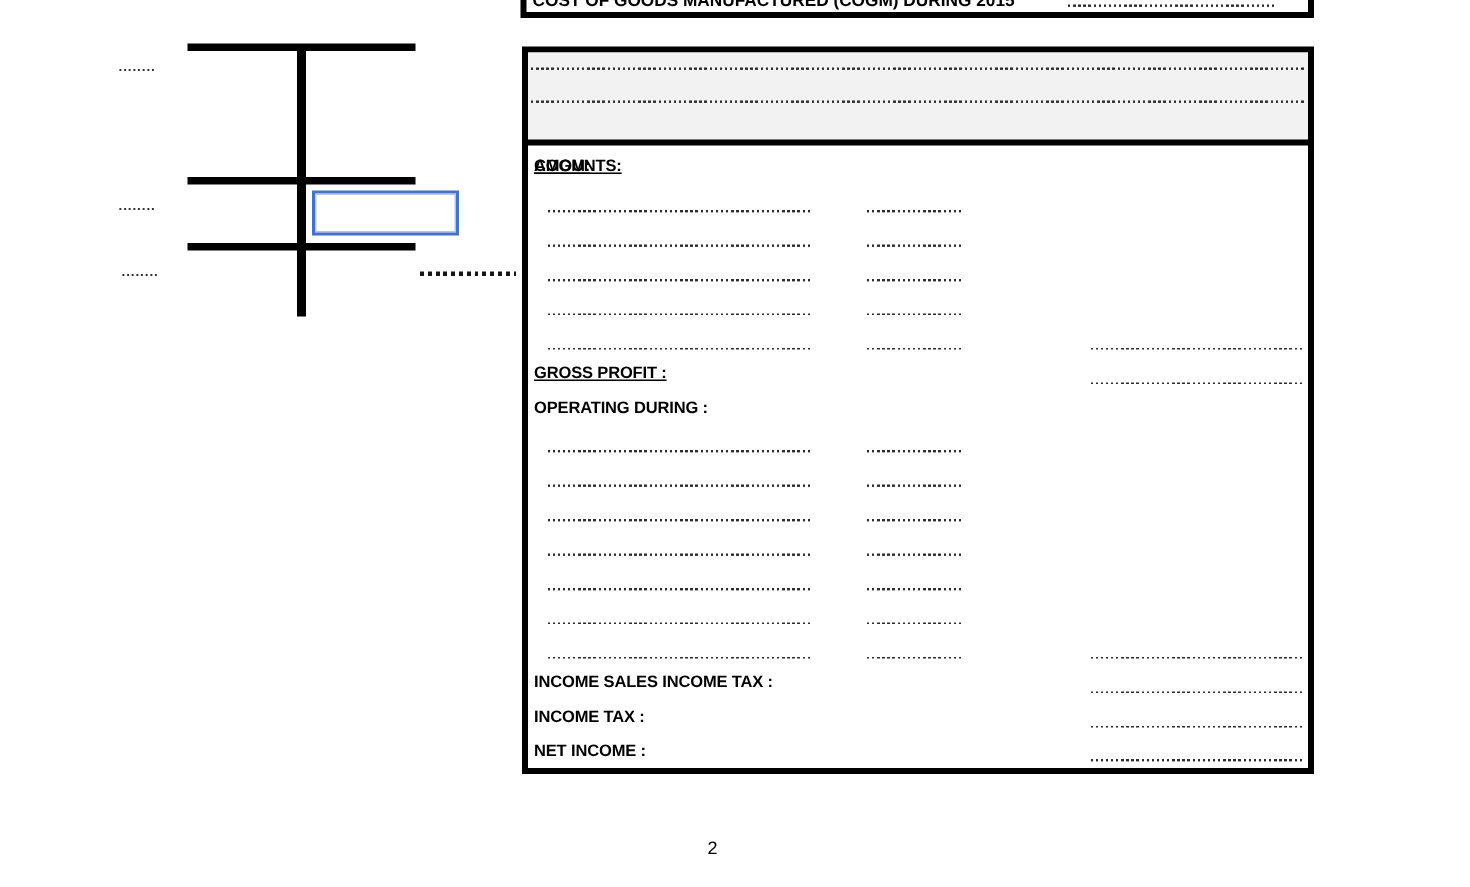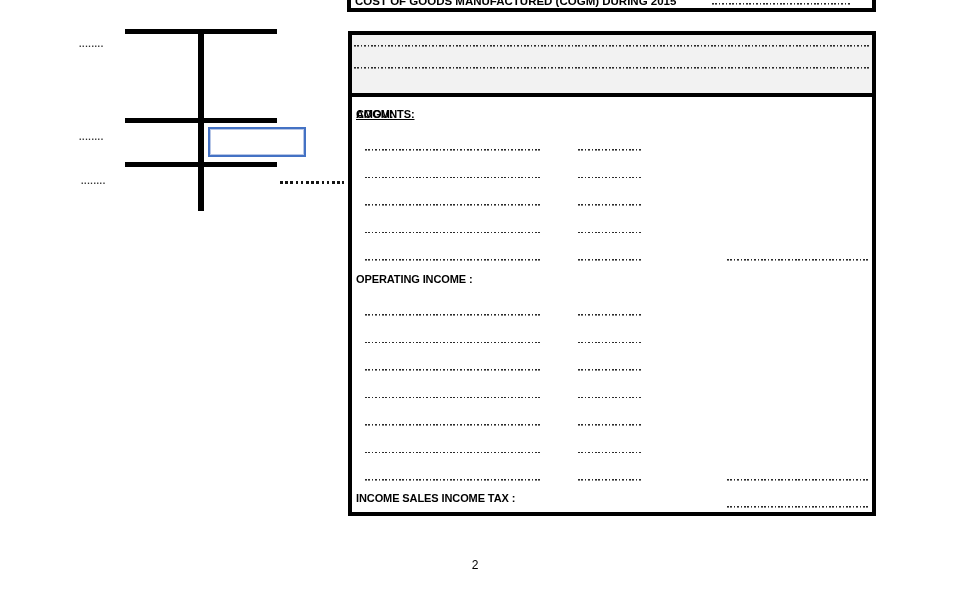--- a/index.html
+++ b/index.html
@@ -107,23 +107,27 @@
       <div class="row">
         <div class="dotline d-left"></div>
         <div class="dotline d-mid"></div>
       </div>
       <div class="row">
         <div class="dotline d-left"></div>
         <div class="dotline d-mid"></div>
         <div class="dotline d-amt"></div>
       </div>
 
+      <div class="row">
+        <span class="lbl u">GROSS PROFIT :</span>
+        <div class="dotline d-amt"></div>
+      </div>
 
       <div class="row">
-        <span class="lbl">OPERATING INCOME :</span>
+        <span class="lbl">OPERATING DURING :</span>
       </div>
 
       <div class="row">
         <div class="dotline d-left"></div>
         <div class="dotline d-mid"></div>
       </div>
       <div class="row">
         <div class="dotline d-left"></div>
         <div class="dotline d-mid"></div>
       </div>
@@ -147,20 +151,28 @@
         <div class="dotline d-left"></div>
         <div class="dotline d-mid"></div>
         <div class="dotline d-amt"></div>
       </div>
 
       <div class="row">
         <span class="lbl">INCOME SALES INCOME TAX :</span>
         <div class="dotline d-amt"></div>
       </div>
 
+      <div class="row">
+        <span class="lbl">INCOME TAX :</span>
+        <div class="dotline d-amt"></div>
+      </div>
 
+      <div class="row">
+        <span class="lbl">NET INCOME :</span>
+        <div class="dotline d-amt"></div>
+      </div>
 
     </div>
   </div>
 
   <div class="page-num">2</div>
 
 </div>
 
 </body></html>

